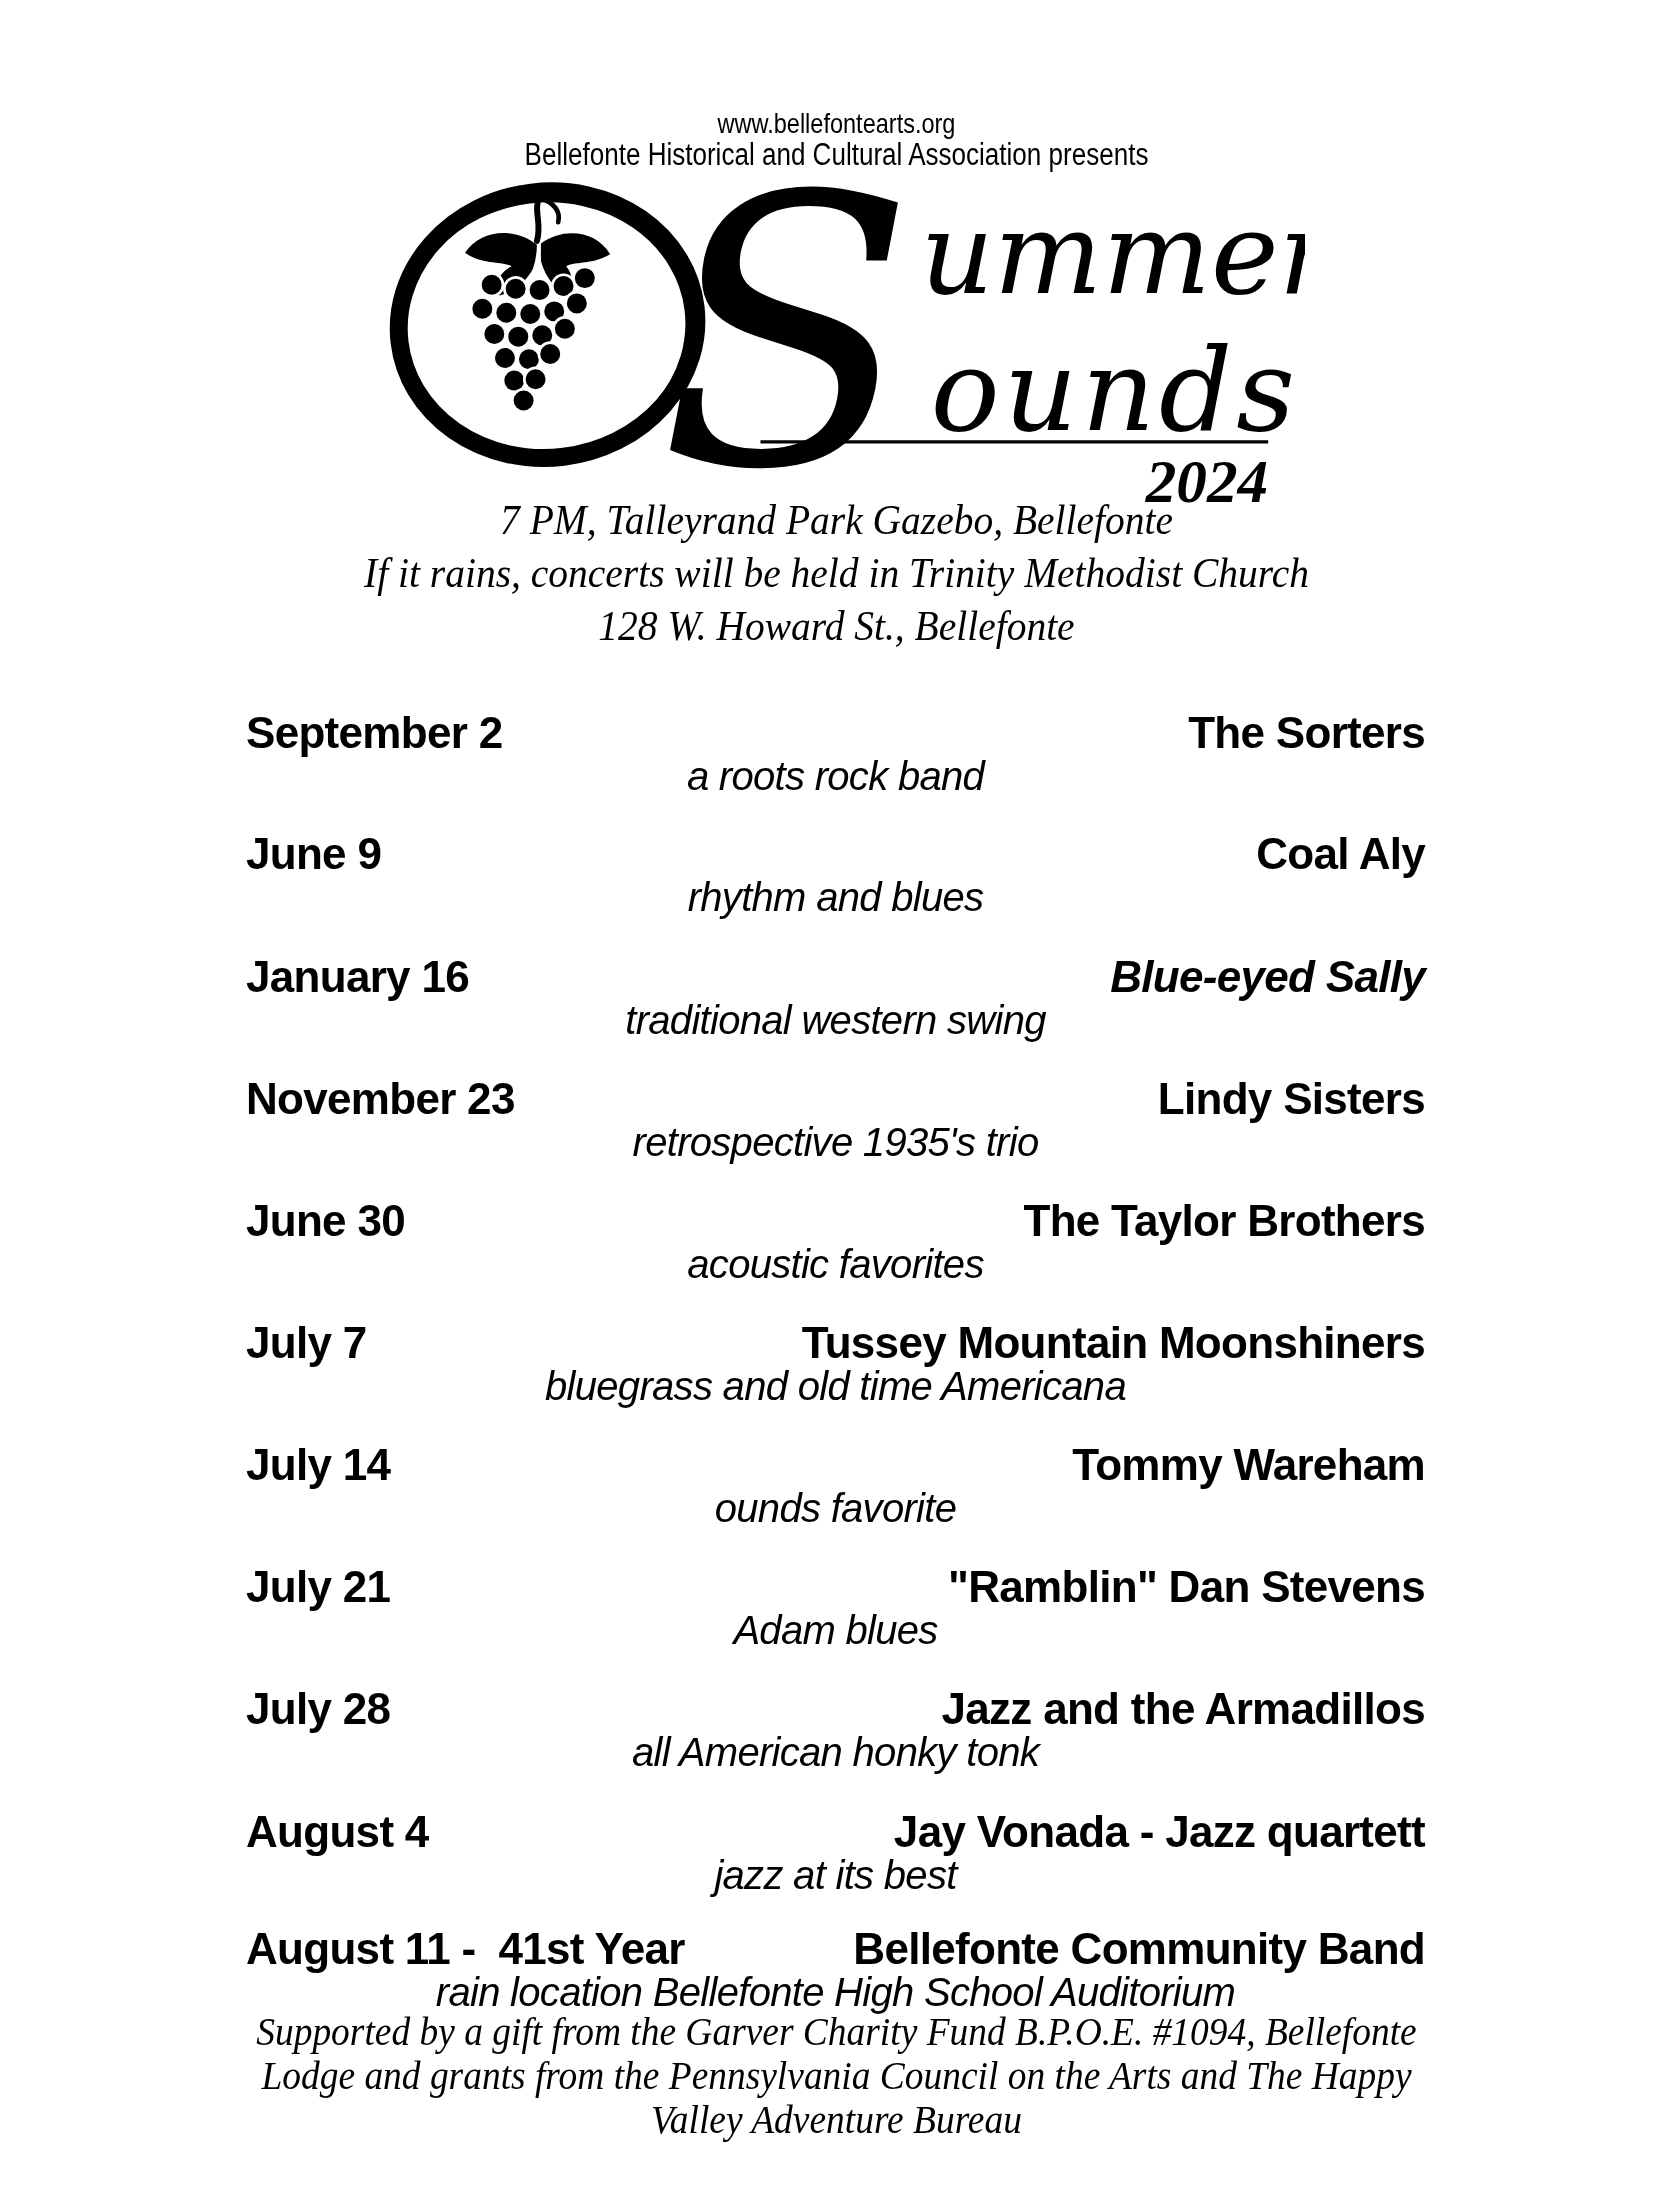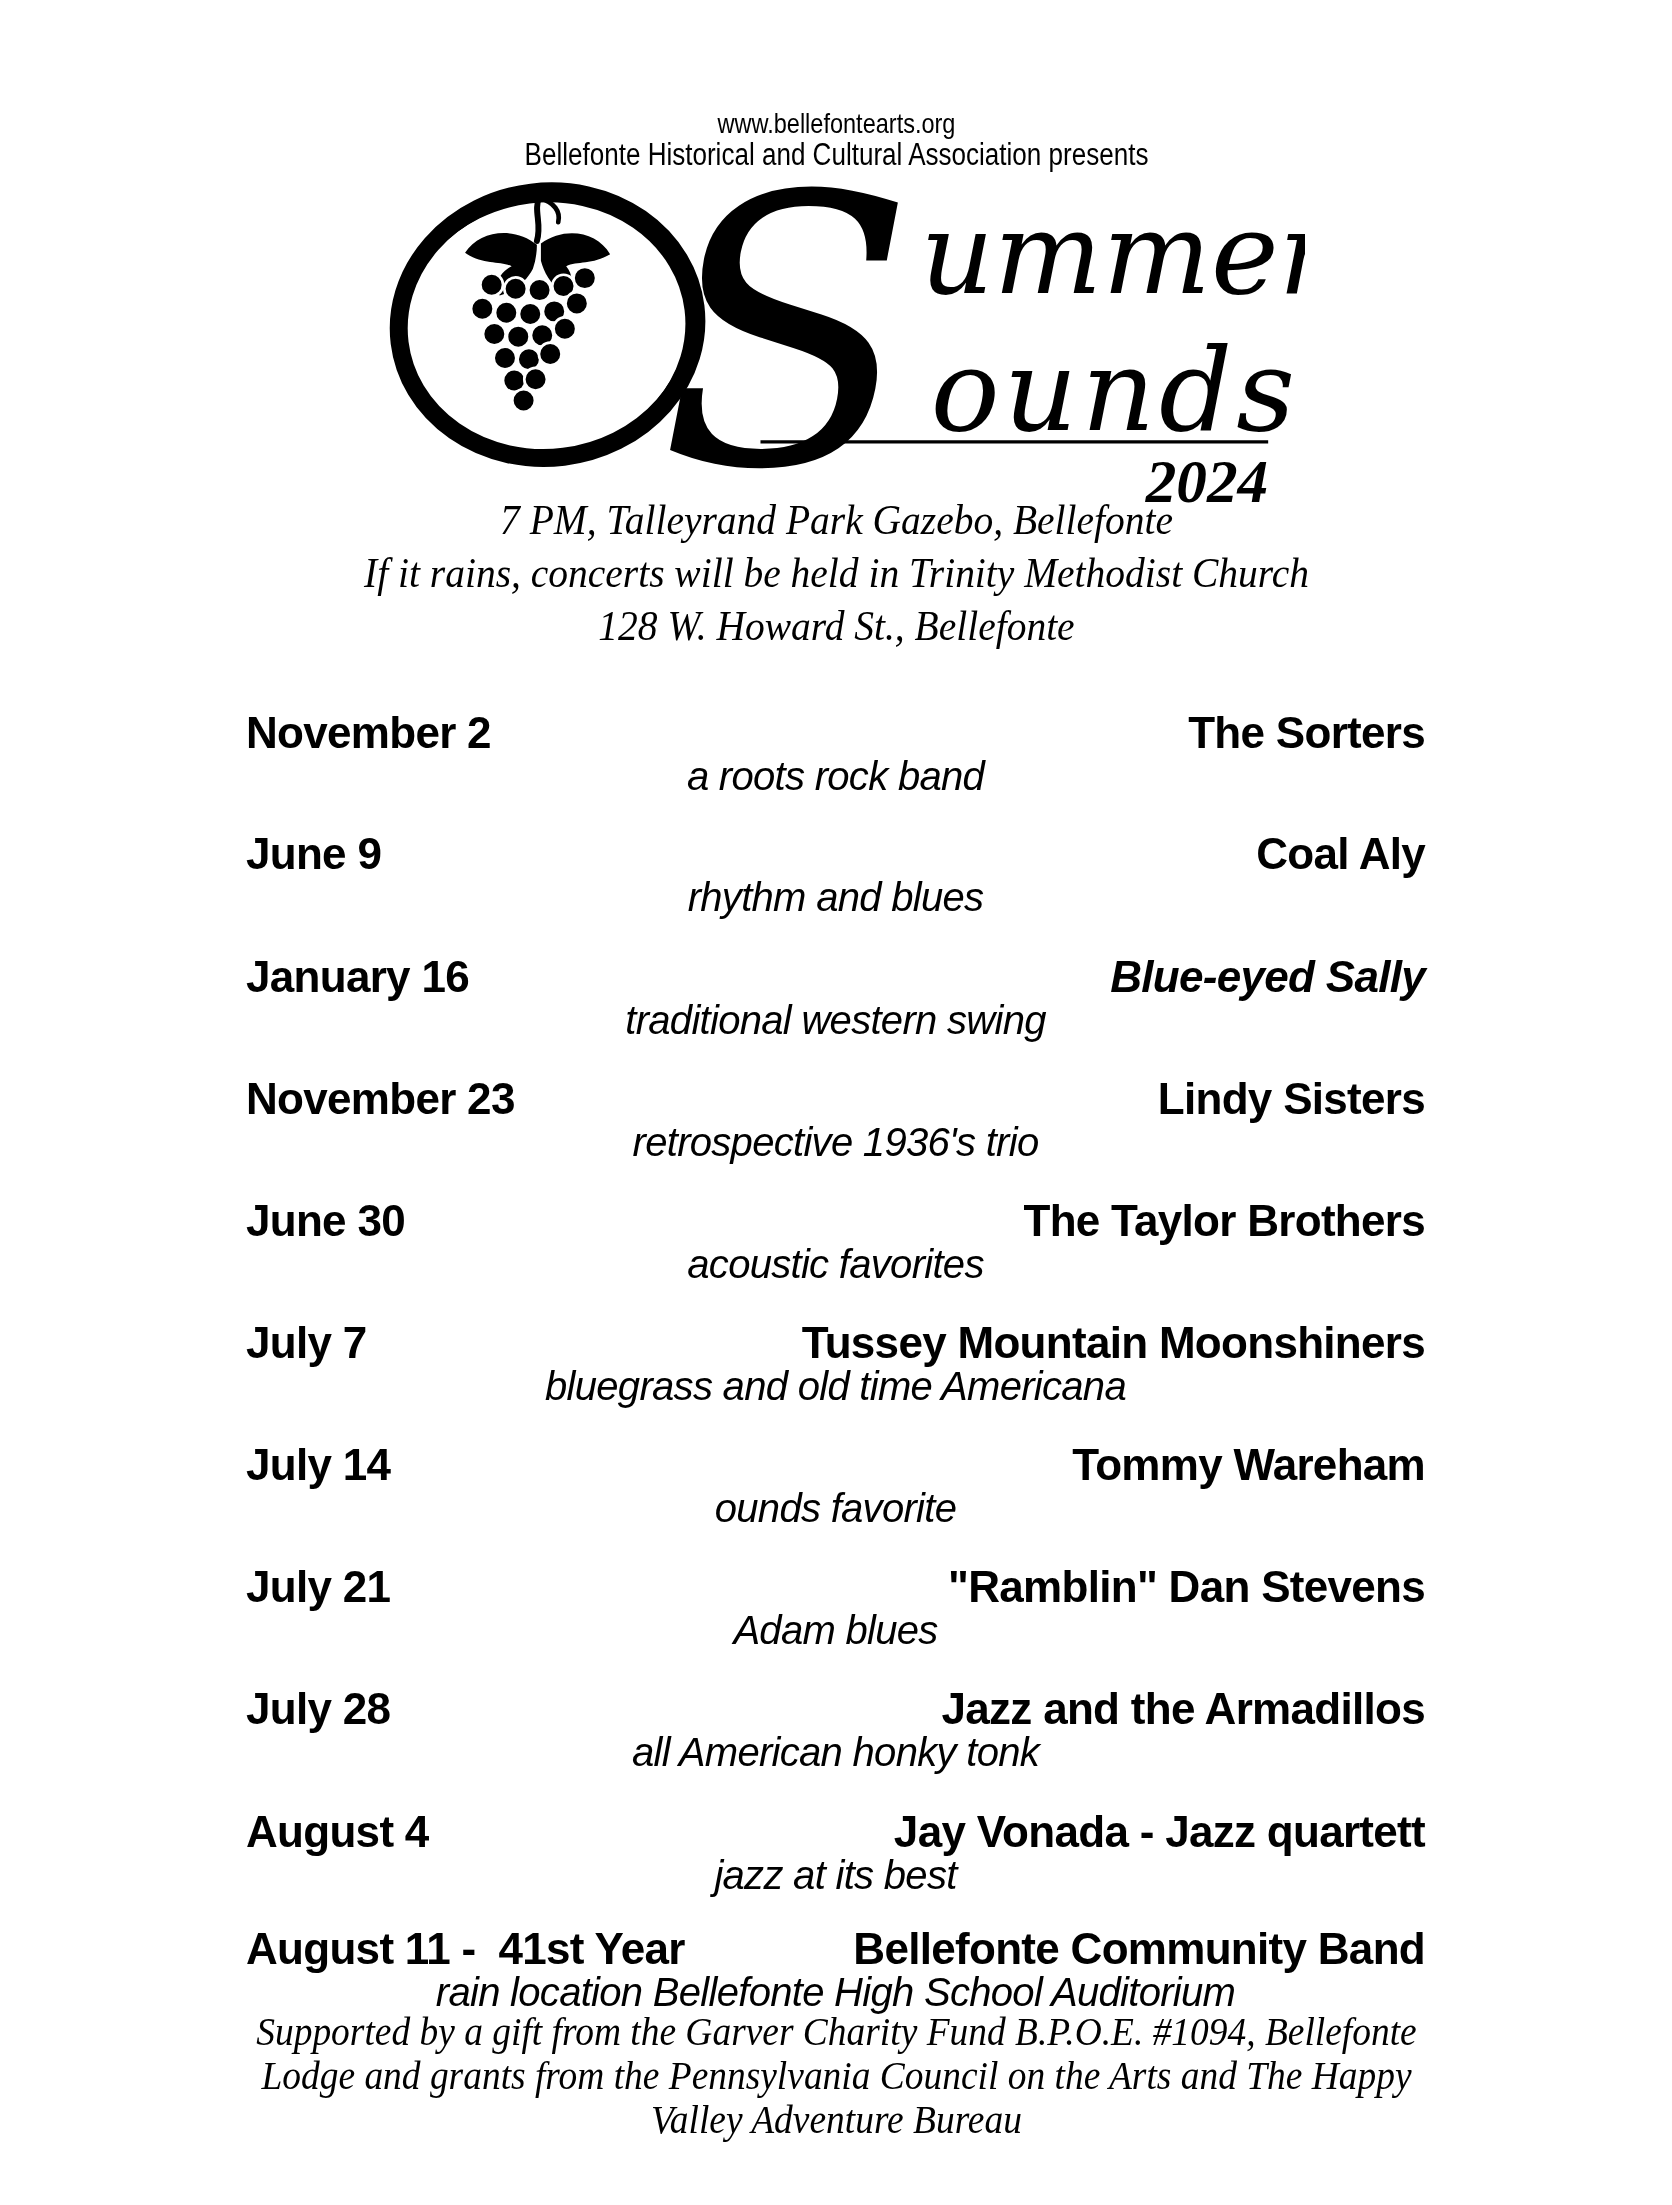--- a/index.html
+++ b/index.html
@@ -93,38 +93,38 @@
   <text x="1345" y="506" text-anchor="end" font-family="Liberation Serif, serif" font-style="italic" font-weight="bold" font-size="92" fill="#000">2024</text>
 </svg>
 
 <div class="abs-center venue">
   <div>7 PM, Talleyrand Park Gazebo, Bellefonte</div>
   <div>If it rains, concerts will be held in Trinity Methodist Church</div>
   <div>128 W. Howard St., Bellefonte</div>
 </div>
 
 <div class="schedule-row" style="top:710px">
-  <div class="date-cell">November 2</div>
+  <div class="date-cell">September 2</div>
   <div class="band-cell">The Sorters</div>
   <div class="genre-cell">a roots rock band</div>
 </div>
 <div class="schedule-row" style="top:831px">
   <div class="date-cell">June 9</div>
   <div class="band-cell">Coal Aly</div>
   <div class="genre-cell">rhythm and blues</div>
 </div>
 <div class="schedule-row" style="top:954px">
   <div class="date-cell">January 16</div>
   <div class="band-cell em">Blue-eyed Sally</div>
   <div class="genre-cell">traditional western swing</div>
 </div>
 <div class="schedule-row" style="top:1076px">
   <div class="date-cell">November 23</div>
   <div class="band-cell">Lindy Sisters</div>
-  <div class="genre-cell">retrospective 1936's trio</div>
+  <div class="genre-cell">retrospective 1935's trio</div>
 </div>
 <div class="schedule-row" style="top:1198px">
   <div class="date-cell">June 30</div>
   <div class="band-cell">The Taylor Brothers</div>
   <div class="genre-cell">acoustic favorites</div>
 </div>
 <div class="schedule-row" style="top:1320px">
   <div class="date-cell">July 7</div>
   <div class="band-cell">Tussey Mountain Moonshiners</div>
   <div class="genre-cell">bluegrass and old time Americana</div>

